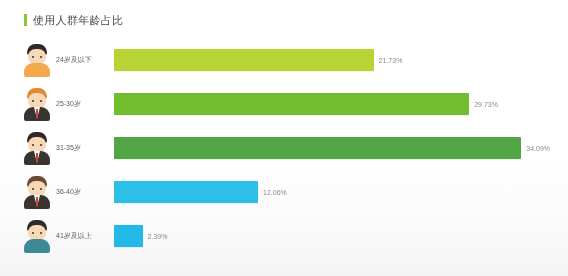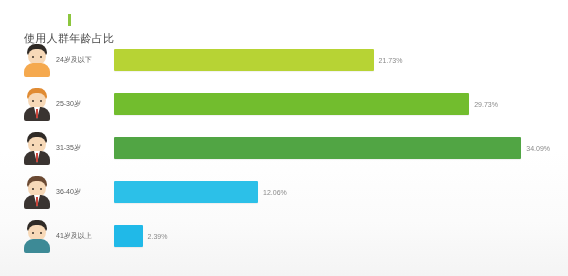--- a/index.html
+++ b/index.html
@@ -23,21 +23,20 @@
     box-sizing: border-box;
   }
   
   .title-row {
     position: absolute;
     left: 24px;
     top: 14px;
     display: flex;
     align-items: center;
     gap: 6px;
-    flex-direction: column;
   }
   .title-accent {
     width: 3px;
     height: 12px;
     background: #8cc63e;
     display: block;
   }
   .title-text {
     font-size: 11px;
     color: #4a4a4a;

